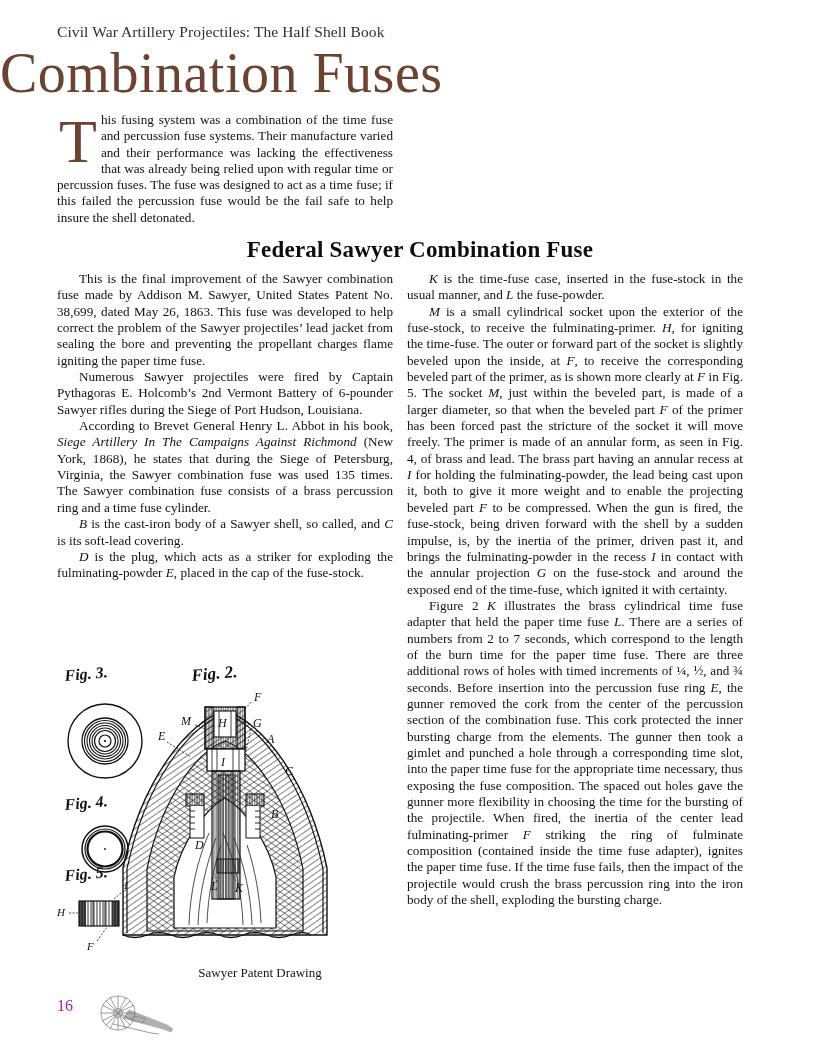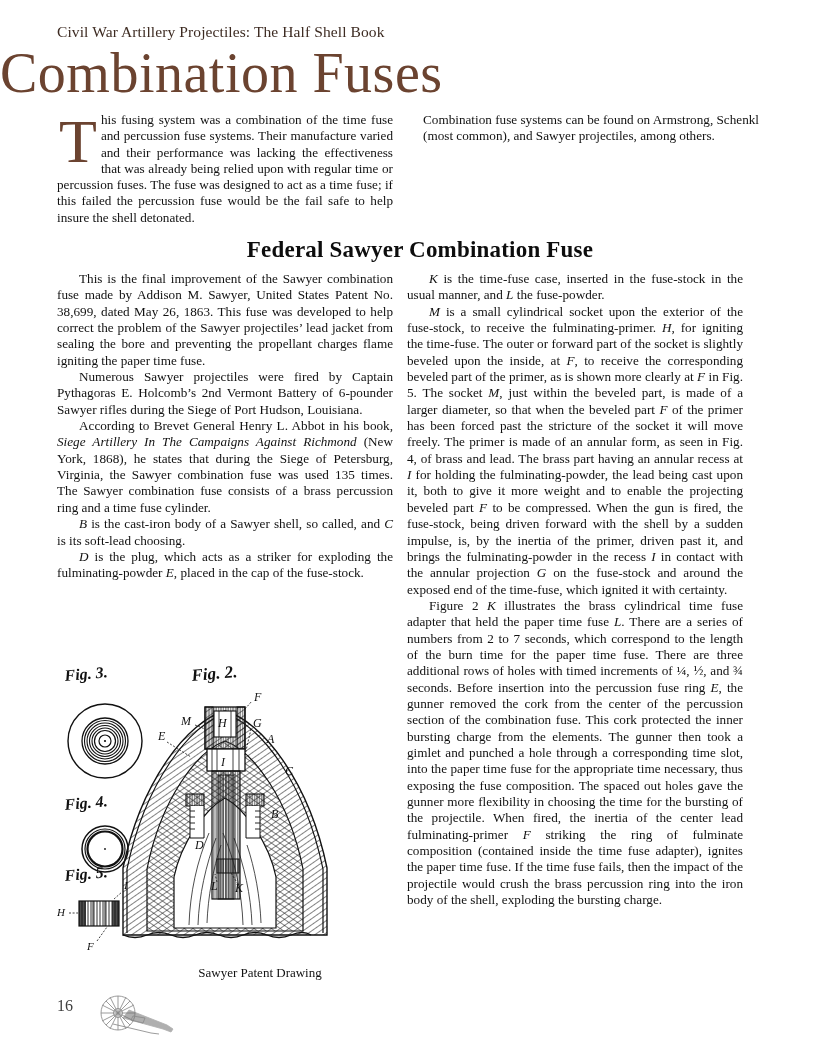--- a/index.html
+++ b/index.html
@@ -137,21 +137,21 @@
     color: #111;
   }
   .figure-caption.offset { padding-left: 70px; }
 
   
   .page-number {
     position: absolute;
     left: 57px;
     top: 997px;
     font-size: 16px;
-    color: #404040;
+    color: #a21caf;
   }
   .cannon-mark {
     position: absolute;
     left: 93px;
     top: 988px;
   }
 </style>
 </head>
 <body>
 
@@ -159,33 +159,32 @@
 
   <div class="running-head">Civil War Artillery Projectiles: The Half Shell Book</div>
 
   <div class="doc-title">Combination Fuses</div>
 
   <div class="intro">
     <div class="col">
       <p class="dropcap-para"><span class="dropcap">T</span><span>his fusing system was a combination of the time fuse and percussion fuse systems. Their manufacture varied and their performance was lacking the effectiveness that was already being relied upon with regular time or percussion fuses. The fuse was designed to act as a time fuse; if this failed the percussion fuse would be the fail safe to help insure the shell detonated.</span></p>
     </div>
     <div class="col">
-      <p>Combination fuse systems can be found on Armstrong, Schenkl (most common), and Sawyer projectiles, among others.</p>
     </div>
   </div>
 
   <div class="section-heading">Federal Sawyer Combination Fuse</div>
 
   <div class="body-cols">
 
     <div class="col">
       <p>This is the final improvement of the Sawyer combination fuse made by Addison M. Sawyer, United States Patent No. 38,699, dated May 26, 1863. This fuse was developed to help correct the problem of the Sawyer projectiles’ lead jacket from sealing the bore and preventing the propellant charges flame igniting the paper time fuse.</p>
       <p>Numerous Sawyer projectiles were fired by Captain Pythagoras E. Holcomb’s 2nd Vermont Battery of 6-pounder Sawyer rifles during the Siege of Port Hudson, Louisiana.</p>
       <p><span>According to Brevet General Henry L. Abbot in his book, </span><i>Siege Artillery In The Campaigns Against Richmond</i><span> (New York, 1868), he states that during the Siege of Petersburg, Virginia, the Sawyer combination fuse was used 135 times. The Sawyer combination fuse consists of a brass percussion ring and a time fuse cylinder.</span></p>
-      <p><i>B</i><span> is the cast-iron body of a Sawyer shell, so called, and </span><i>C</i><span> is its soft-lead choosing.</span></p>
+      <p><i>B</i><span> is the cast-iron body of a Sawyer shell, so called, and </span><i>C</i><span> is its soft-lead covering.</span></p>
       <p><i>D</i><span> is the plug, which acts as a striker for exploding the fulminating-powder </span><i>E</i><span>, placed in the cap of the fuse-stock.</span></p>
     </div>
 
     <div class="col">
       <p><i>K</i><span> is the time-fuse case, inserted in the fuse-stock in the usual manner, and </span><i>L</i><span> the fuse-powder.</span></p>
 
       <p><i>M</i><span> is a small cylindrical socket upon the exterior of the fuse-stock, to receive the fulminating-primer. </span><i>H</i><span>, for igniting the time-fuse. The outer or forward part of the socket is slightly beveled upon the inside, at </span><i>F</i><span>, to receive the corresponding beveled part of the primer, as is shown more clearly at </span><i>F</i><span> in Fig. 5. The socket </span><i>M</i><span>, just within the beveled part, is made of a larger diameter, so that when the beveled part </span><i>F</i><span> of the primer has been forced past the stricture of the socket it will move freely. The primer is made of an annular form, as seen in Fig. 4, of brass and lead. The brass part having an annular recess at </span><i>I</i><span> for holding the fulminating-powder, the lead being cast upon it, both to give it more weight and to enable the projecting beveled part </span><i>F</i><span> to be compressed. When the gun is fired, the fuse-stock, being driven forward with the shell by a sudden impulse, is, by the inertia of the primer, driven past it, and brings the fulminating-powder in the recess </span><i>I</i><span> in contact with the annular projection </span><i>G</i><span> on the fuse-stock and around the exposed end of the time-fuse, which ignited it with certainty.</span></p>
 
       <p><span>Figure 2 </span><i>K</i><span> illustrates the brass cylindrical time fuse adapter that held the paper time fuse </span><i>L</i><span>. There are a series of numbers from 2 to 7 seconds, which correspond to the length of the burn time for the paper time fuse. There are three additional rows of holes with timed increments of ¼, ½, and ¾ seconds. Before insertion into the percussion fuse ring </span><i>E</i><span>, the gunner removed the cork from the center of the percussion section of the combination fuse. This cork protected the inner bursting charge from the elements. The gunner then took a gimlet and punched a hole through a corresponding time slot, into the paper time fuse for the appropriate time necessary, thus exposing the fuse composition. The spaced out holes gave the gunner more flexibility in choosing the time for the bursting of the projectile. When fired, the inertia of the center lead fulminating-primer </span><i>F</i><span> striking the ring of fulminate composition (contained inside the time fuse adapter), ignites the paper time fuse. If the time fuse fails, then the impact of the projectile would crush the brass percussion ring into the iron body of the shell, exploding the bursting charge.</span></p>
     </div>

